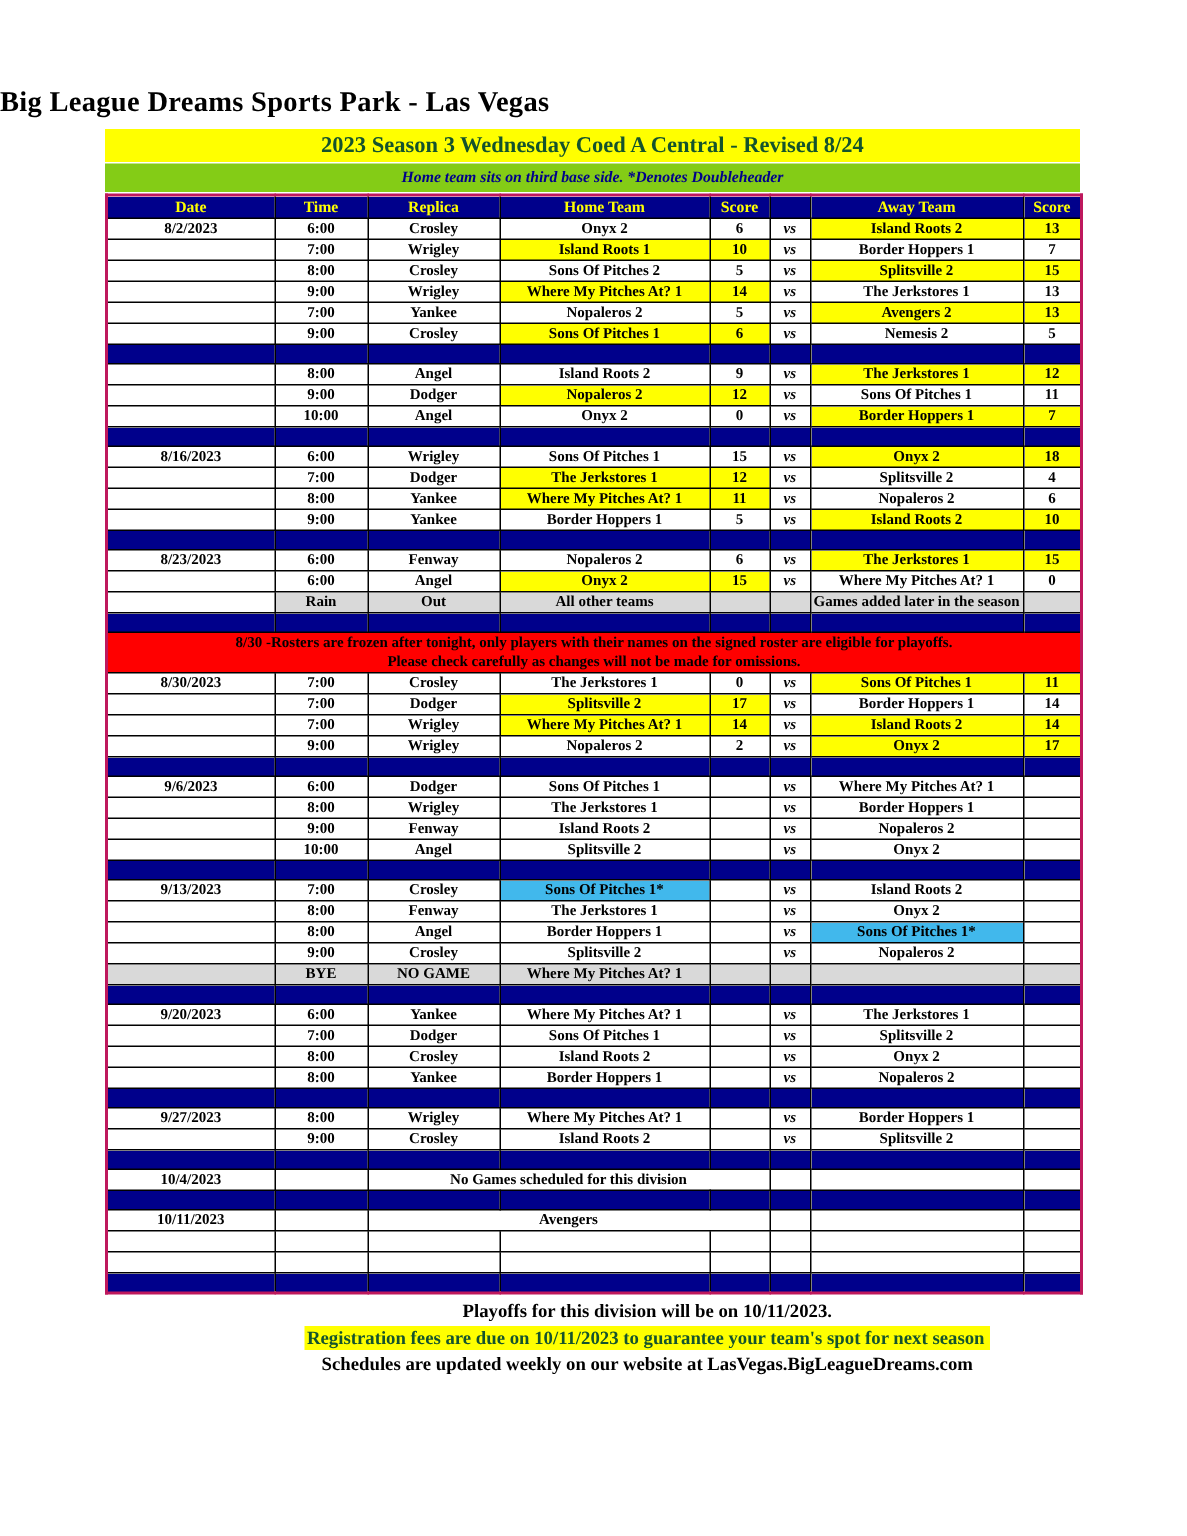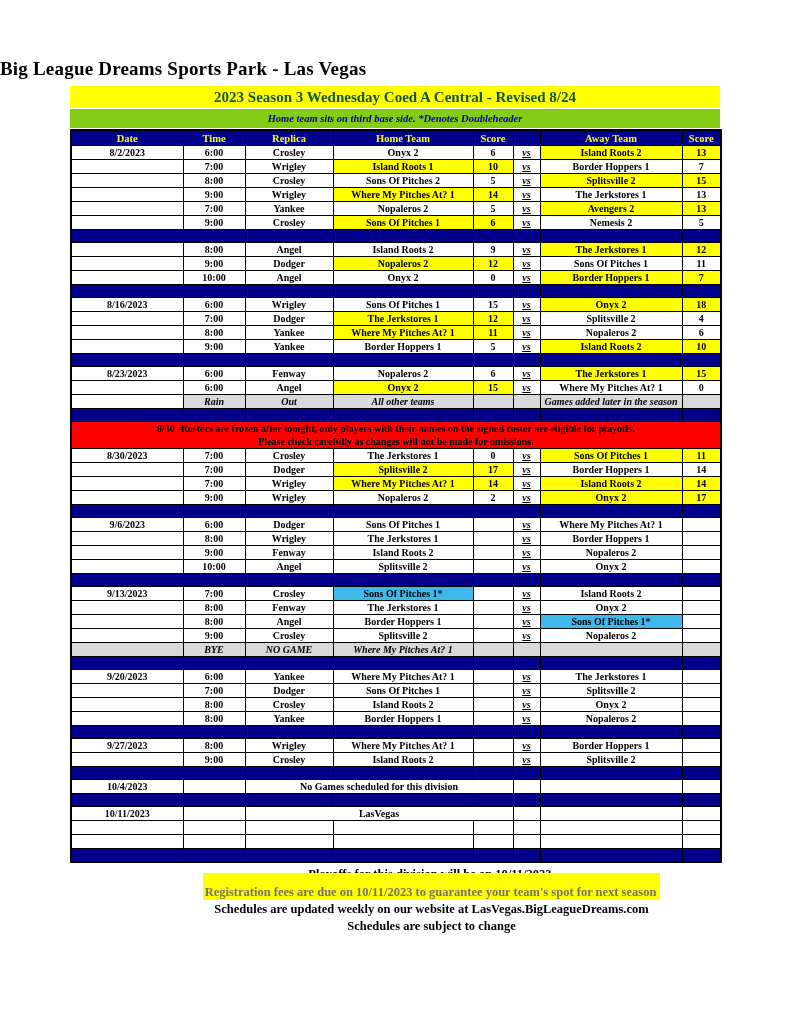--- a/index.html
+++ b/index.html
@@ -2,36 +2,36 @@
 <html><head>
 <meta charset="utf-8">
 <style>
   html,body { margin:0; padding:0; background:#ffffff; }
   body { width:791px; height:1024px; font-family:"Liberation Serif", serif; }
   .page { position:relative; width:791px; height:1024px; overflow:hidden; }
   .content { width:650px; margin-left:70px; }
   .main-title { text-align:left; font-weight:bold; font-size:19px; color:#000; padding-top:58px; letter-spacing:0.2px; }
   .season-bar { margin-top:6px; background:#FFFF00; color:#14532d; font-weight:bold; font-size:15px; text-align:center; height:22px; line-height:22px; }
   .note-bar { margin-top:1px; background:#84cc16; color:#00008B; font-weight:bold; font-style:italic; font-size:10.5px; text-align:center; height:19px; line-height:19px; }
-  table.sched { border-collapse:collapse; table-layout:fixed; width:650px; margin-top:1px; border:2px solid #000000; }
+  table.sched { border-collapse:collapse; table-layout:fixed; width:650px; margin-top:1px; border:2px solid #be185d; }
   table.sched td, table.sched th { border:1px solid #000; height:13px; line-height:13px; padding:0; font-size:10px; font-weight:bold; text-align:center; white-space:nowrap; overflow:hidden; color:#000; }
   tr.hdr th { background:#00008B; color:#FFFF00; font-size:10.5px; height:14px; }
   td.y  { background:#FFFF00; color:#00008B; }
   td.b  { background:#41B8EC; color:#00008B; }
-  td.g  { background:#D9D9D9;font-style:italic; }
+  td.g  { background:#D9D9D9; }
   td.gt { color:#808080; }
-  td.vs { font-style:italic; font-size:9px;text-decoration:underline; }
+  td.vs { font-style:italic; font-size:9px; }
   tr.sep td { background:#00008B; height:12px; }
   td.banner-cell { background:#FF0000; color:#00008B; font-size:10.5px; height:auto;margin-top:22px; }
   td.banner-cell div { line-height:13px; }
   tr.empty td { background:#fff; }
   .footer { margin-left:72px; margin-top:4px;text-align:center; }
   .f-line { font-weight:bold; font-size:12.5px; color:#000; margin-top:3px; line-height:14px; }
   .f-highlight { margin-top:4px; margin-bottom:2px; }
-  .f-highlight span { background:#FFFF00; color:#737373; padding:12px 4px 1px 2px; }
+  .f-highlight span { background:#FFFF00; color:#14532d; padding:1px 4px 1px 2px; }
 </style>
 </head>
 <body>
 
 <div class="page">
   <div class="main-title">Big League Dreams Sports Park - Las Vegas</div>
   <div class="content">
     <div class="season-bar">2023 Season 3 Wednesday Coed A Central - Revised 8/24</div>
     <div class="note-bar">Home team sits on third base side.  *Denotes Doubleheader</div>
     <table class="sched">
@@ -518,21 +518,21 @@
             <td></td>
             <td></td>
             <td></td>
             <td></td>
             <td></td>
             <td></td>
           </tr>
           <tr>
             <td>10/11/2023</td>
             <td></td>
-            <td colspan="3">LasVegas</td>
+            <td colspan="3">Avengers</td>
             <td></td>
             <td></td>
             <td></td>
           </tr>
           <tr class="empty">
             <td></td>
             <td></td>
             <td></td>
             <td></td>
             <td></td>
@@ -560,15 +560,14 @@
             <td></td>
             <td></td>
           </tr>
         </tbody>
     </table>
   </div>
   <div class="footer">
     <div class="f-line">Playoffs for this division will be on 10/11/2023.</div>
     <div class="f-line f-highlight"><span>Registration fees are due on 10/11/2023 to guarantee your team's spot for next season</span></div>
     <div class="f-line">Schedules are updated weekly on our website at LasVegas.BigLeagueDreams.com</div>
-    <div class="f-line">Schedules are subject to change</div>
   </div>
 </div>
 
 </body></html>

